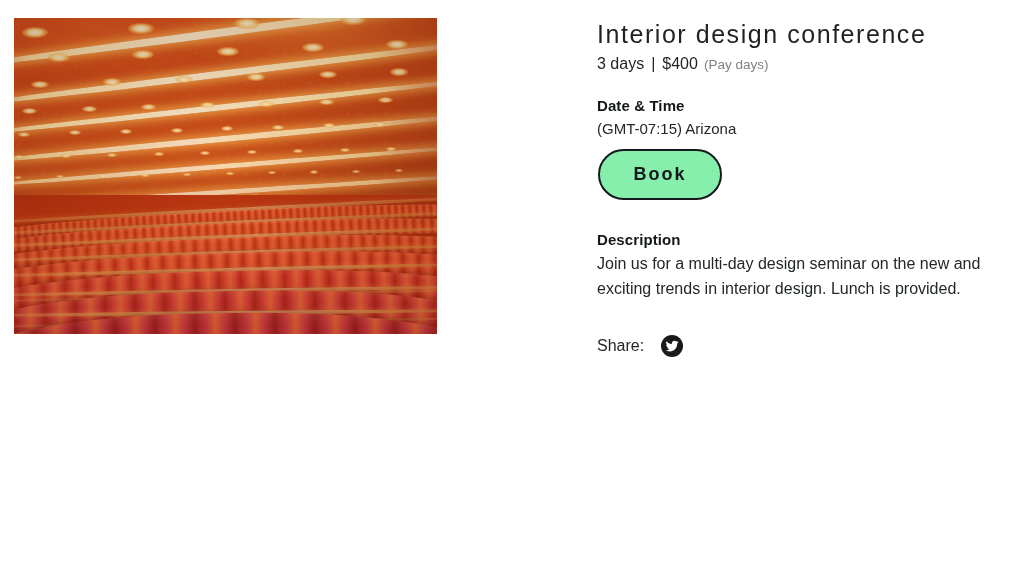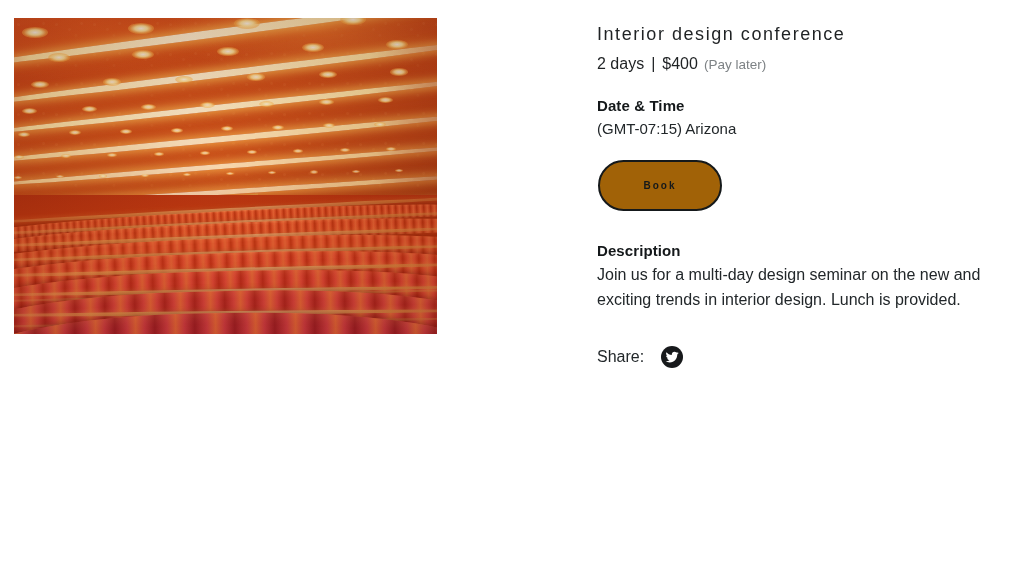--- a/index.html
+++ b/index.html
@@ -161,21 +161,21 @@
   
   .detail {
     position: absolute;
     left: 597px;
     top: 0;
     width: 410px;
   }
   .svc-title {
     margin: 0;
     padding-top: 19px;
-    font-size: 18px;
+    font-size: 25px;
     font-weight: 400;
     letter-spacing: 1.55px;
     line-height: 30px;
     color: #1f2224;
     white-space: nowrap;
   }
   .meta-line {
     margin: 5px 0 0 0;
     font-size: 16px;
     line-height: 20px;
@@ -202,28 +202,28 @@
     margin: 2px 0 0 0;
     font-size: 15px;
     line-height: 21px;
     color: #22272a;
   }
   .sec.loc .sec-line { margin-top: 22px; }
 
   
   .book-btn {
     display: block;
-    margin: 21px 0 0 1px;
+    margin: 10px 0 0 1px;
     width: 124px;
     height: 51px;
-    background: #a16207;
+    background: #86efac;
     border: 2px solid #15191b;
     border-radius: 26px;
     font-family: "Liberation Sans", "DejaVu Sans", sans-serif;
-    font-size: 10px;
+    font-size: 18px;
     font-weight: 700;
     letter-spacing: 2px;
     color: #15191b;
     cursor: pointer;
     padding: 0;
   }
 
   .sec.desc { margin-top: 30px; }
   .desc-body {
     margin: 1px 0 0 0;
@@ -351,21 +351,21 @@
 
     <div class="hero-shade"></div>
   </div>
 </div>
 
 <div class="detail">
 
   <h1 class="svc-title">Interior design conference</h1>
 
   <p class="meta-line">
-    <span>2 days</span><span class="meta-sep">|</span><span>$400</span><span class="meta-pay">(Pay later)</span>
+    <span>3 days</span><span class="meta-sep">|</span><span>$400</span><span class="meta-pay">(Pay days)</span>
   </p>
 
   <div class="sec">
     <h2 class="sec-head">Date &amp; Time</h2>
     <p class="sec-line">(GMT-07:15) Arizona</p>
   </div>
 
 
 
   <button class="book-btn">Book</button>

